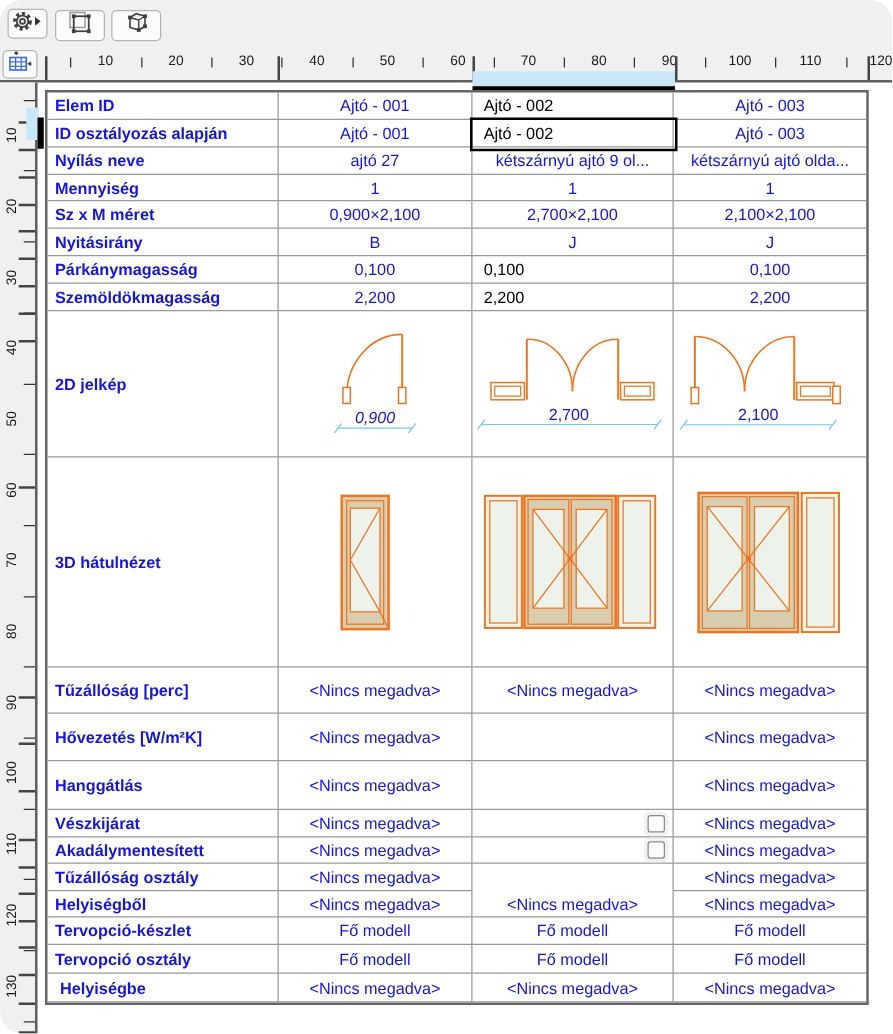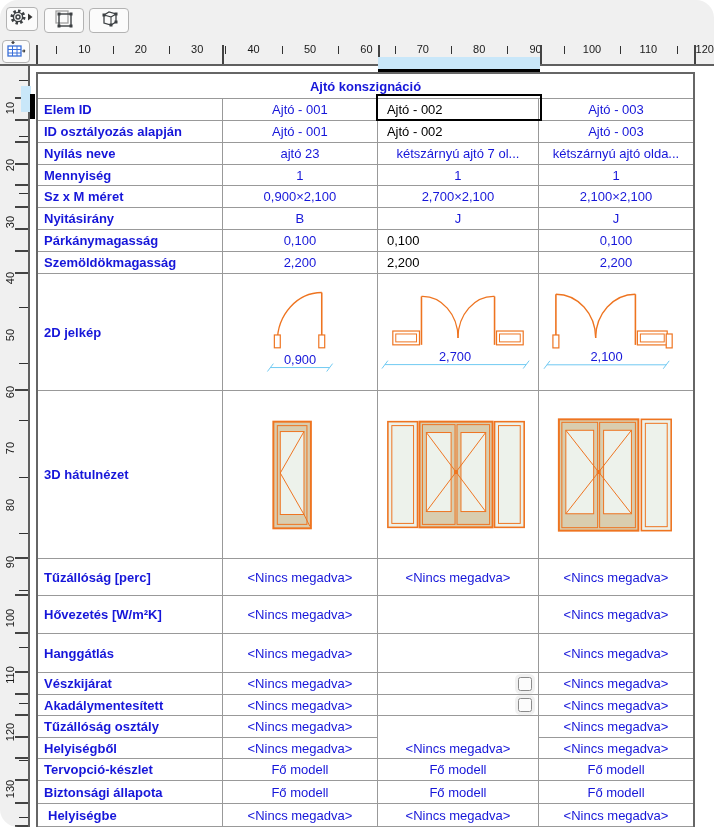--- a/index.html
+++ b/index.html
@@ -179,38 +179,37 @@
       </svg>
     </span>
   </div>
 
   <div id="hsel-band"></div>
   <div id="hsel-bar"></div>
   <div id="vsel-band"></div>
   <div id="vsel-bar"></div>
 
   <div id="table">
-    <div id="title-row">Ajtó konszignáció</div>
     <div id="rows">
         <div class="row">
           <div class="cell lbl" style="width: 186px; height: 22px;">Elem ID</div>
           <div class="cell " style="width: 156px; height: 22px;">Ajtó - 001</div>
           <div class="cell edit" style="width: 162px; height: 22px;">Ajtó - 002</div>
           <div class="cell  last" style="width: 155px; height: 22px;">Ajtó - 003</div>
         </div>
         <div class="row">
           <div class="cell lbl" style="width: 186px; height: 22px;">ID osztályozás alapján</div>
           <div class="cell " style="width: 156px; height: 22px;">Ajtó - 001</div>
           <div class="cell edit" style="width: 162px; height: 22px;">Ajtó - 002</div>
           <div class="cell  last" style="width: 155px; height: 22px;">Ajtó - 003</div>
         </div>
         <div class="row">
           <div class="cell lbl" style="width: 186px; height: 22px;">Nyílás neve</div>
-          <div class="cell " style="width: 156px; height: 22px;">ajtó 23</div>
-          <div class="cell " style="width: 162px; height: 22px;">kétszárnyú ajtó 7 ol...</div>
+          <div class="cell " style="width: 156px; height: 22px;">ajtó 27</div>
+          <div class="cell " style="width: 162px; height: 22px;">kétszárnyú ajtó 9 ol...</div>
           <div class="cell  last" style="width: 155px; height: 22px;">kétszárnyú ajtó olda...</div>
         </div>
         <div class="row">
           <div class="cell lbl" style="width: 186px; height: 21px;">Mennyiség</div>
           <div class="cell " style="width: 156px; height: 21px;">1</div>
           <div class="cell " style="width: 162px; height: 21px;">1</div>
           <div class="cell  last" style="width: 155px; height: 21px;">1</div>
         </div>
         <div class="row">
           <div class="cell lbl" style="width: 186px; height: 22px;">Sz x M méret</div>
@@ -231,21 +230,21 @@
           <div class="cell  last" style="width: 155px; height: 22px;">0,100</div>
         </div>
         <div class="row">
           <div class="cell lbl" style="width: 186px; height: 22px;">Szemöldökmagasság</div>
           <div class="cell " style="width: 156px; height: 22px;">2,200</div>
           <div class="cell edit" style="width: 162px; height: 22px;">2,200</div>
           <div class="cell  last" style="width: 155px; height: 22px;">2,200</div>
         </div>
         <div class="row">
           <div class="cell lbl" style="width: 186px; height: 117px;">2D jelkép</div>
-          <div class="cell " style="width: 156px; height: 117px;">
+          <div class="cell " style="width: 156px; height: 117px; font-style: italic;">
             <svg width="156" height="117" viewBox="0 0 156 117">
               <line x1="100" y1="18" x2="100" y2="63" stroke="#ee7420" stroke-width="1.6"></line>
        <path d="M100 18 A45 50 0 0 0 55 68" fill="none" stroke="#ee7420" stroke-width="1.3"></path>
        <rect x="97" y="61" width="6" height="13" fill="#fff" stroke="#ee7420" stroke-width="1.2"></rect>
        <rect x="52" y="61" width="6" height="13" fill="#fff" stroke="#ee7420" stroke-width="1.2"></rect>
               <line x1="48" y1="94" x2="108" y2="94" stroke="#6fc9f2" stroke-width="1"></line>
   <line x1="45" y1="98" x2="51" y2="90" stroke="#6fc9f2" stroke-width="1"></line>
   <line x1="105" y1="98" x2="111" y2="90" stroke="#6fc9f2" stroke-width="1"></line>
   <text x="78" y="90" text-anchor="middle" font-size="13" fill="#1616d9">0,900</text>
             </svg>
@@ -370,21 +369,21 @@
           <div class="cell " style="width: 162px; height: 21px;">&lt;Nincs megadva&gt;</div>
           <div class="cell  last" style="width: 155px; height: 21px;">&lt;Nincs megadva&gt;</div>
         </div>
         <div class="row">
           <div class="cell lbl" style="width: 186px; height: 22px;">Tervopció-készlet</div>
           <div class="cell " style="width: 156px; height: 22px;">Fő modell</div>
           <div class="cell " style="width: 162px; height: 22px;">Fő modell</div>
           <div class="cell  last" style="width: 155px; height: 22px;">Fő modell</div>
         </div>
         <div class="row">
-          <div class="cell lbl" style="width: 186px; height: 23px;">Biztonsági állapota</div>
+          <div class="cell lbl" style="width: 186px; height: 23px;">Tervopció osztály</div>
           <div class="cell " style="width: 156px; height: 23px;">Fő modell</div>
           <div class="cell " style="width: 162px; height: 23px;">Fő modell</div>
           <div class="cell  last" style="width: 155px; height: 23px;">Fő modell</div>
         </div>
         <div class="row">
           <div class="cell lbl" style="width: 186px; height: 23px; padding-left: 10px;">Helyiségbe</div>
           <div class="cell " style="width: 156px; height: 23px;">&lt;Nincs megadva&gt;</div>
           <div class="cell " style="width: 162px; height: 23px;">&lt;Nincs megadva&gt;</div>
           <div class="cell  last" style="width: 155px; height: 23px;">&lt;Nincs megadva&gt;</div>
         </div>

